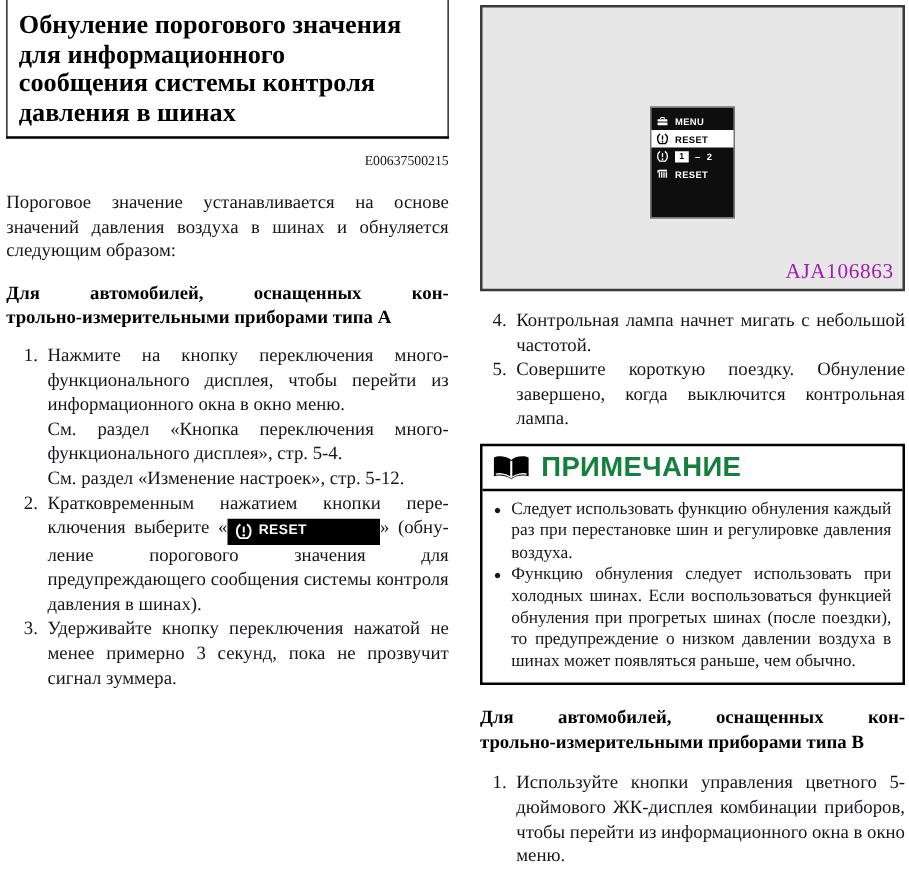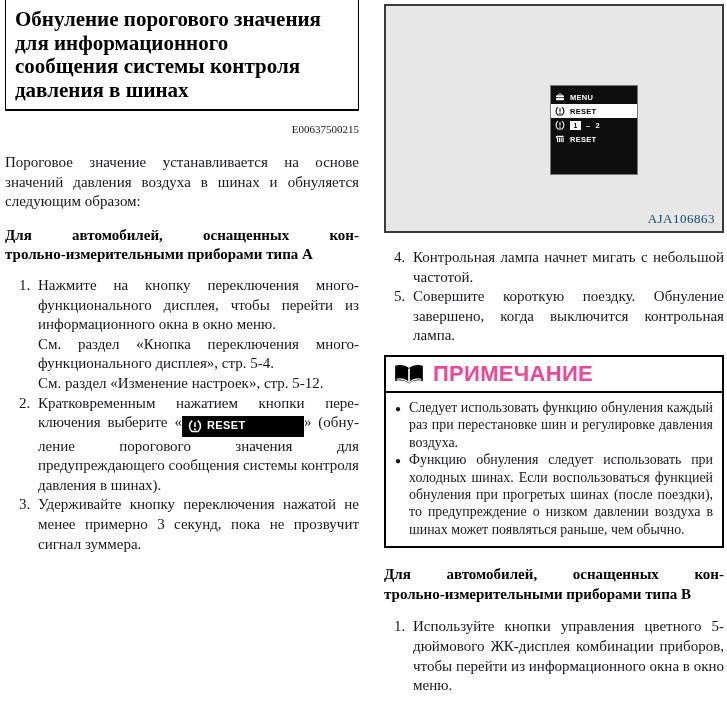--- a/index.html
+++ b/index.html
@@ -38,41 +38,40 @@
   .reset-badge .b-icon{width:14px;height:14px;flex:none;display:inline-flex;}
 
   
   .right-col{position:absolute;left:384px;top:4px;width:340px;}
   .figure{
     height:229px;background:#e7e7e7;border:2px solid #3a3a3a;
     position:relative;box-sizing:border-box;
   }
   .display-panel{
     position:absolute;left:50%;top:80px;transform:translateX(-50%);
-    width:86px;height:88px;background:#0e0e0e;box-sizing:border-box;padding-top:4px;
+    width:66px;height:88px;background:#0e0e0e;box-sizing:border-box;padding-top:4px;
     outline:1px solid #777;
-    margin-left:40px;
   }
   .panel-row{
     display:flex;align-items:center;height:14px;padding:0 4px;gap:5px;color:#fff;
     font-family:"Liberation Sans", sans-serif;font-weight:bold;font-size:7.5px;letter-spacing:.3px;
   }
   .panel-row.selected{background:#fff;color:#000;}
   .panel-icon{width:10px;height:10px;flex:none;display:flex;}
   .num-box{
     background:#fff;color:#000;width:11px;height:9px;display:flex;align-items:center;justify-content:center;
     font-size:7px;
   }
-  .fig-caption{position:absolute;right:7px;bottom:4px;font-size:13px;color:#0c4a6e;letter-spacing:.5px;}
+  .fig-caption{position:absolute;right:7px;bottom:4px;font-size:17px;color:#a21caf;letter-spacing:.5px;}
 
   .steps-right{margin-top:15px;}
 
   .note-box{margin-top:9px;border:2px solid #000;}
   .note-header{display:flex;align-items:center;gap:9px;padding:4px 8px;border-bottom:2px solid #000;}
-  .note-title{font-family:"Liberation Sans", sans-serif;font-weight:bold;font-size:22px;color:#ec4899;letter-spacing:.3px;}
+  .note-title{font-family:"Liberation Sans", sans-serif;font-weight:bold;font-size:22px;color:#15803d;letter-spacing:.3px;}
   .book-icon{width:30px;height:22px;display:flex;}
   .note-body{padding:6px 9px 8px 9px;font-size:13.9px;line-height:17.4px;text-align:justify;border-radius:14px;}
   .note-bullet{position:relative;padding-left:14px;}
   .note-bullet::before{content:"●";position:absolute;left:0;top:1px;font-size:10px;line-height:17.4px;}
 
   .sec-head-b{margin-top:17px;font-weight:bold;color:#000;font-size:15px;line-height:19.6px;}
   .steps-b{margin-top:13px;}
 </style>
 </head>
 <body>

